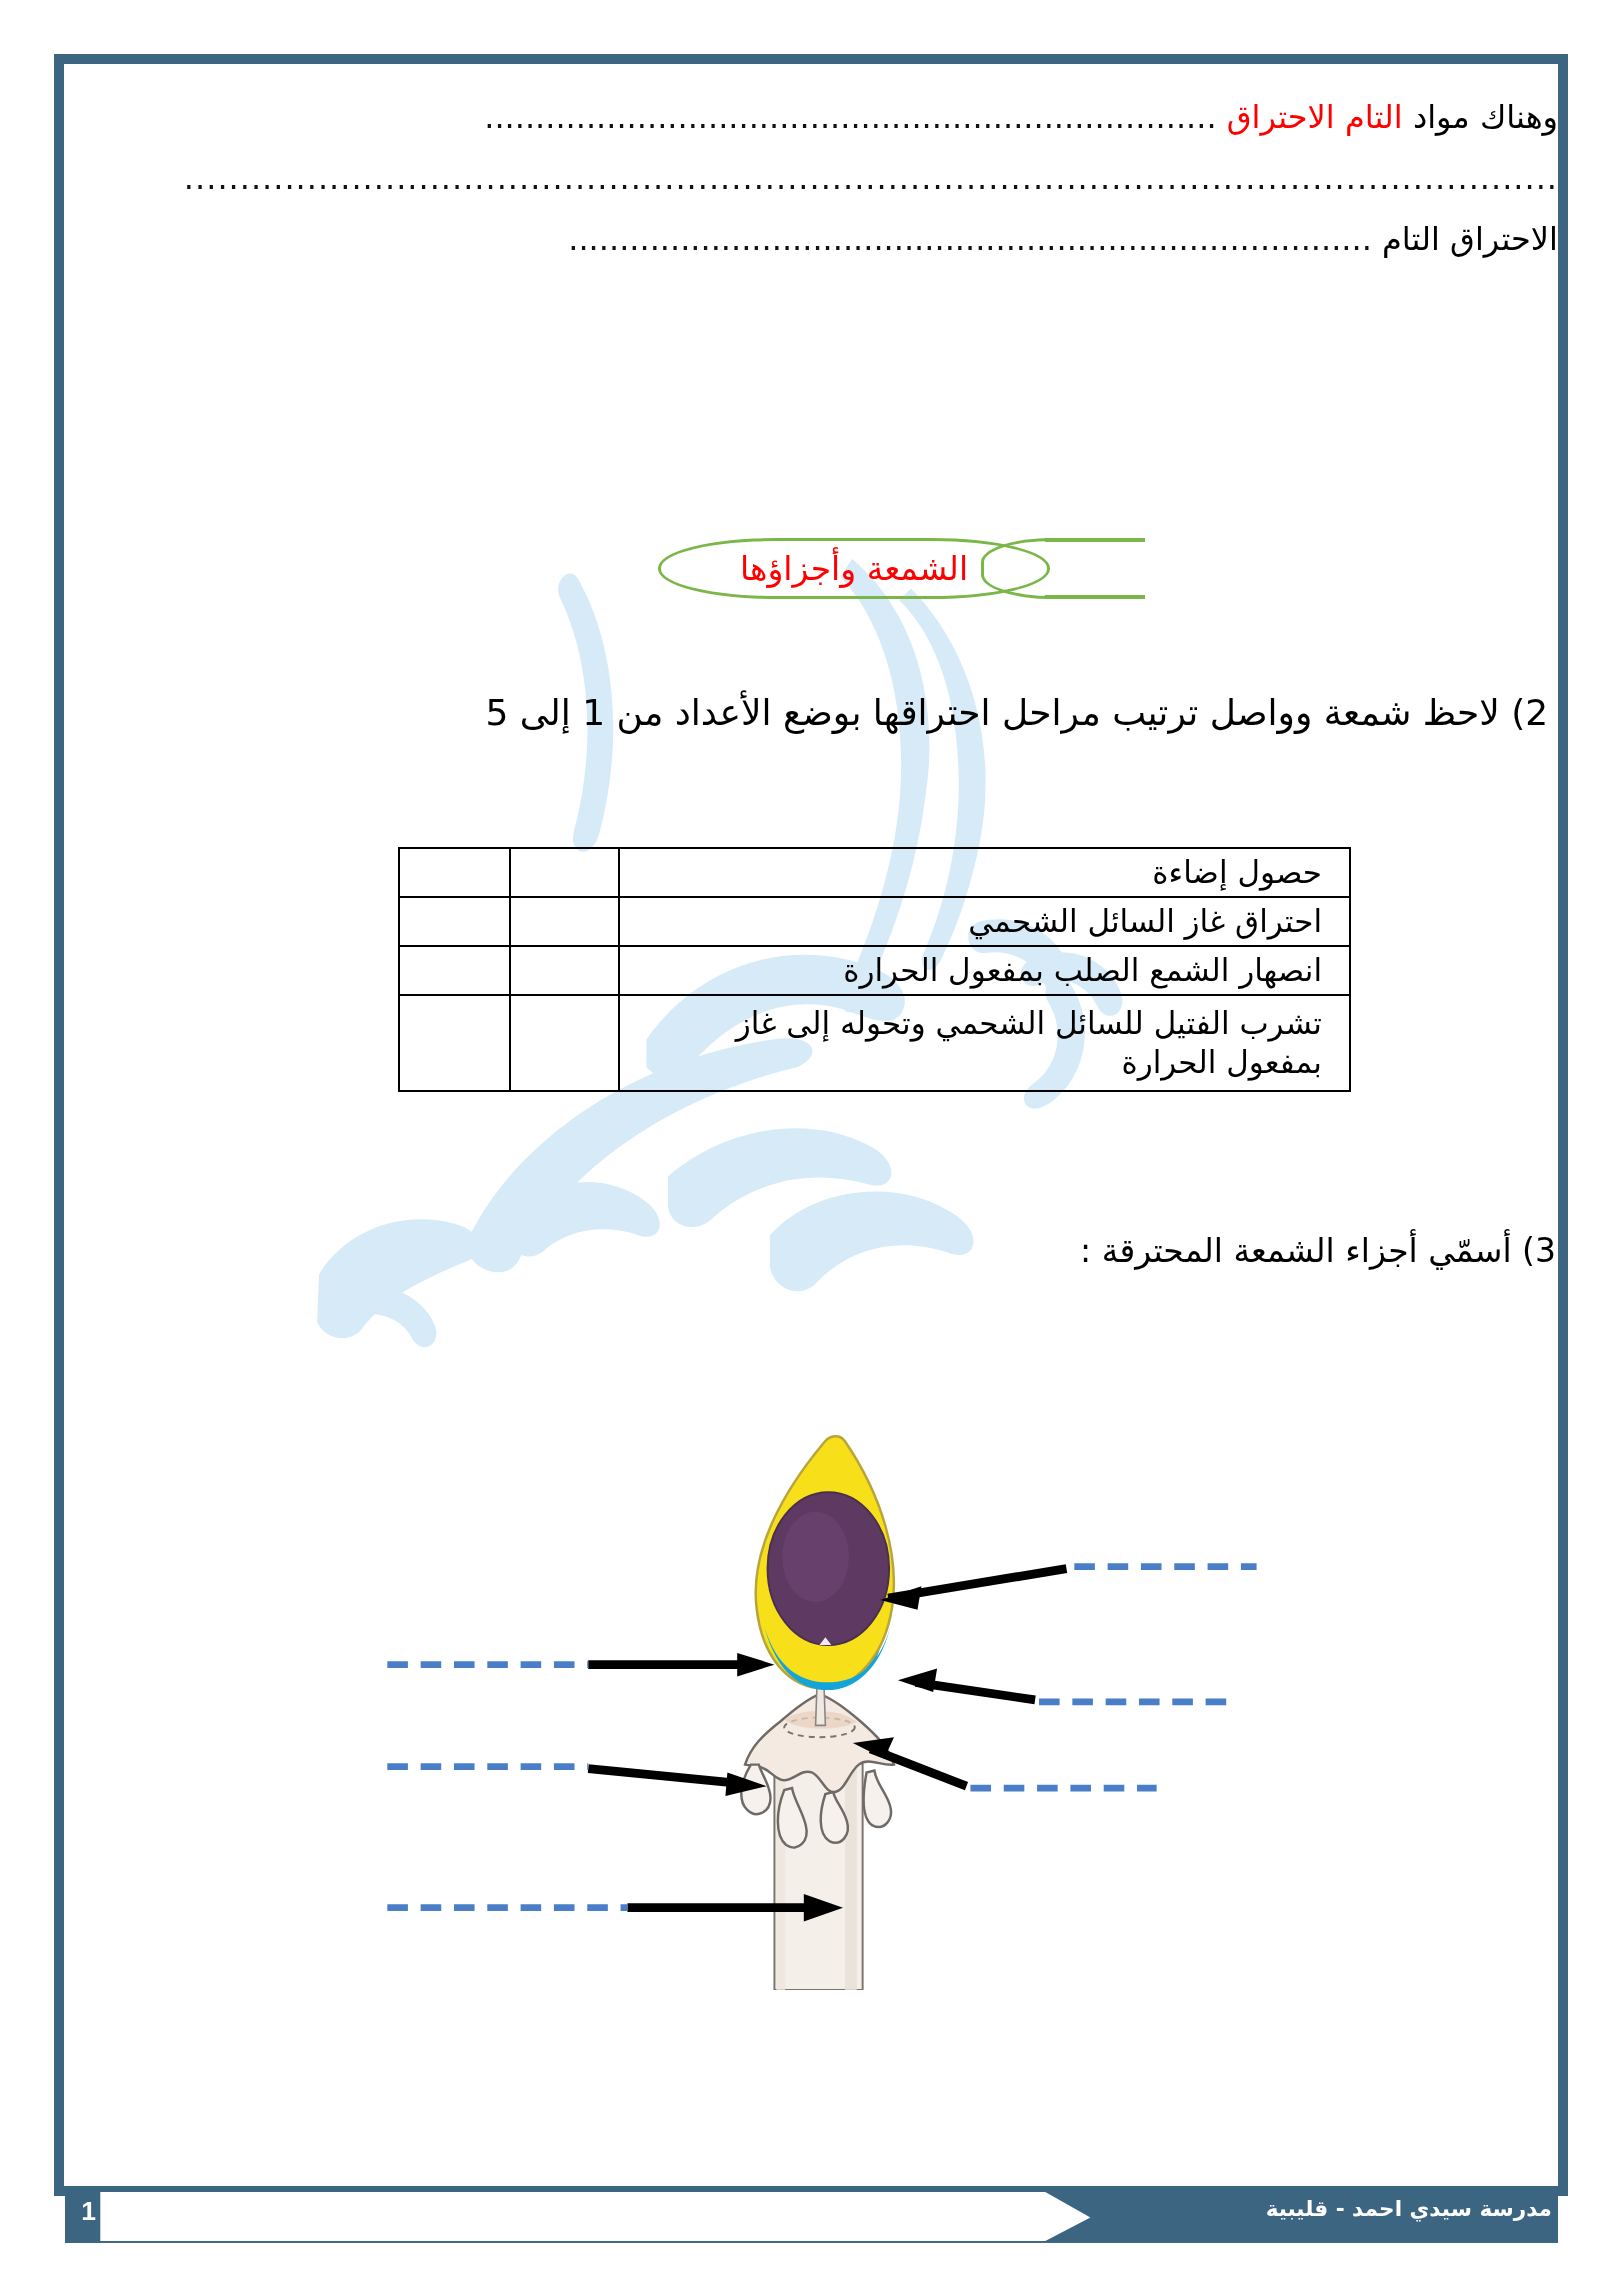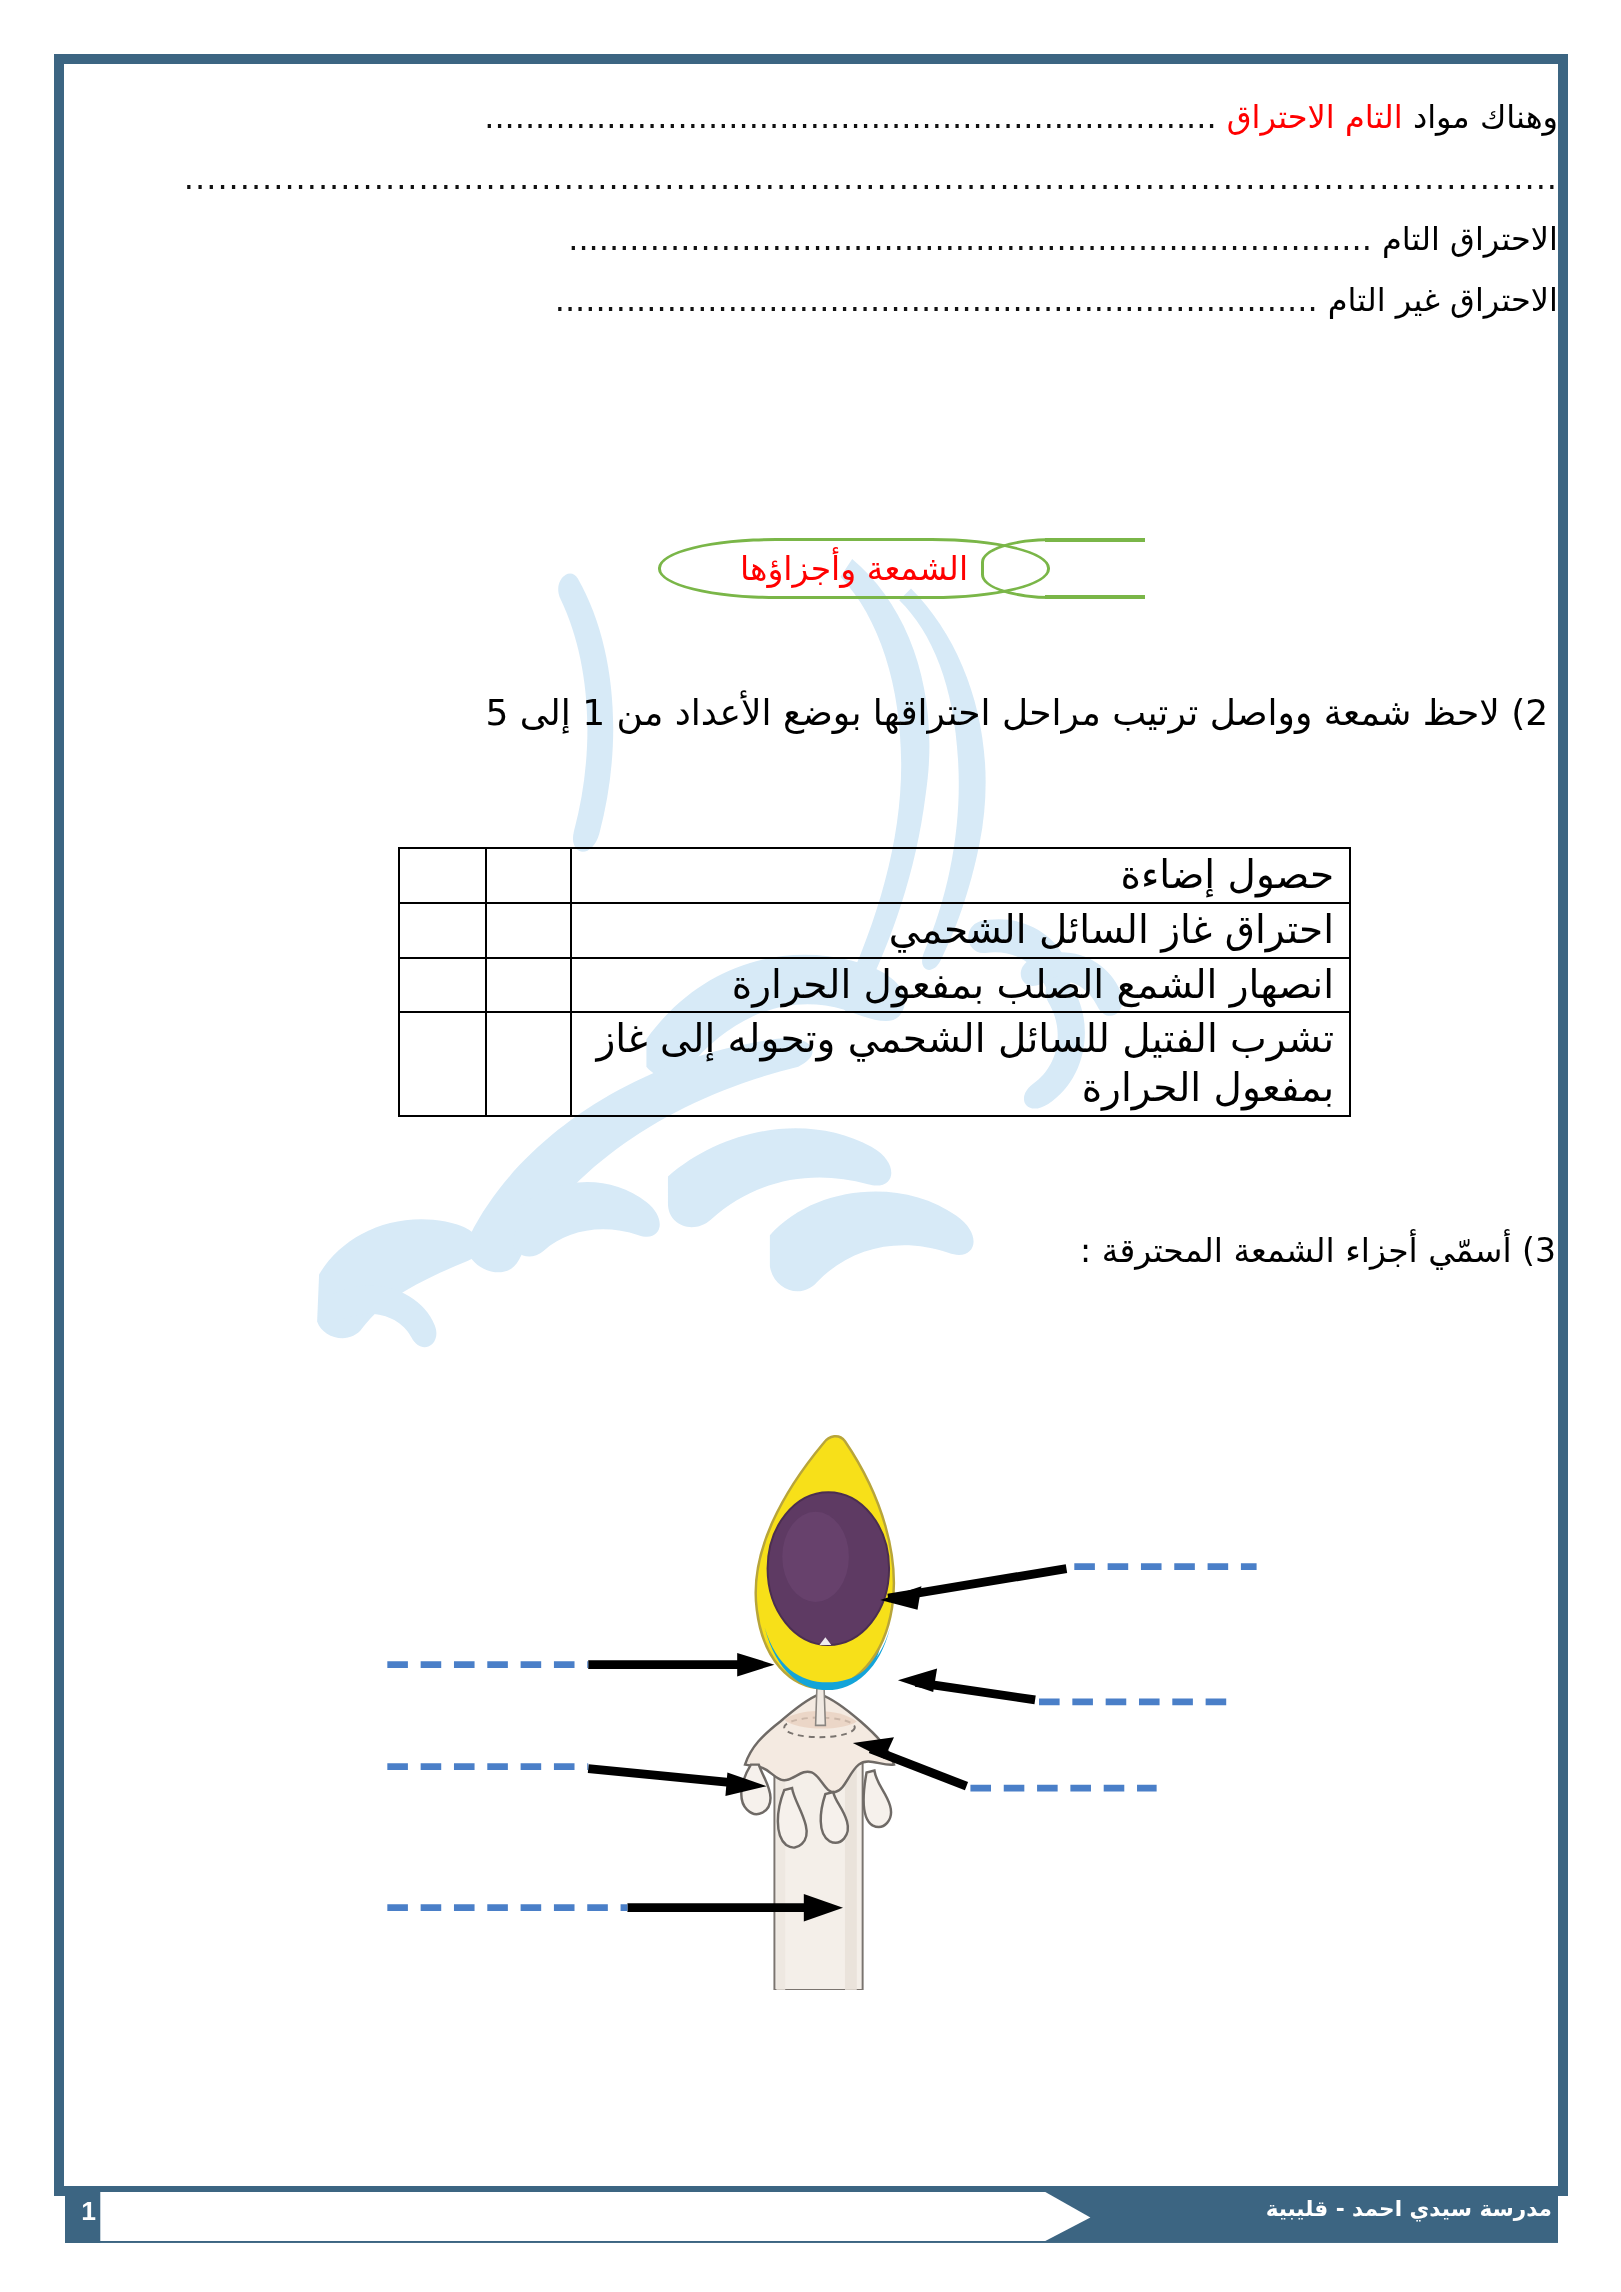--- a/index.html
+++ b/index.html
@@ -129,22 +129,22 @@
     left: 333px;
     top: 782px;
     width: 953px;
     border-collapse: collapse;
     direction: rtl;
     z-index: 2;
     background: transparent;
   }
   #stages-table td {
     border: 2px solid #000;
-    padding: 2px 15px;
-    font-size: 39px;
+    padding: 2px 27px;
+    font-size: 31px;
     vertical-align: middle;
     background: transparent;
   }
   #stages-table td.num-cell { width: 55px; }
   #stages-table td.mid-cell { width: 53px; }
   #stages-table td.label-cell {
     text-align: right;
     height: 43px;
     line-height: 1.25;
   }
@@ -216,23 +216,20 @@
   </div>
 
   <div class="fill-line" style="right:0px; top:94px;">
     <span class="dots">...........................................................................................................................</span>
   </div>
 
   <div class="fill-line" style="right:0px; top:155px;">
     <span>الاحتراق التام </span><span class="dots">...............................................................................</span>
   </div>
 
-  <div class="fill-line" style="right:0px; top:216px;">
-    <span>الاحتراق غير التام </span><span class="dots">...........................................................................</span>
-  </div>
 
   <div id="title-pill"></div>
   <div id="pill-arc"></div>
   <div id="pill-tail-top"></div>
   <div id="pill-tail-bottom"></div>
   <div id="title-pill-inner">
     <span id="title-pill-text">الشمعة وأجزاؤها</span>
   </div>
 
   <div class="question" style="right:9.8px; top:627px;">2) لاحظ شمعة وواصل ترتيب مراحل احتراقها بوضع الأعداد من 1 إلى 5</div>

